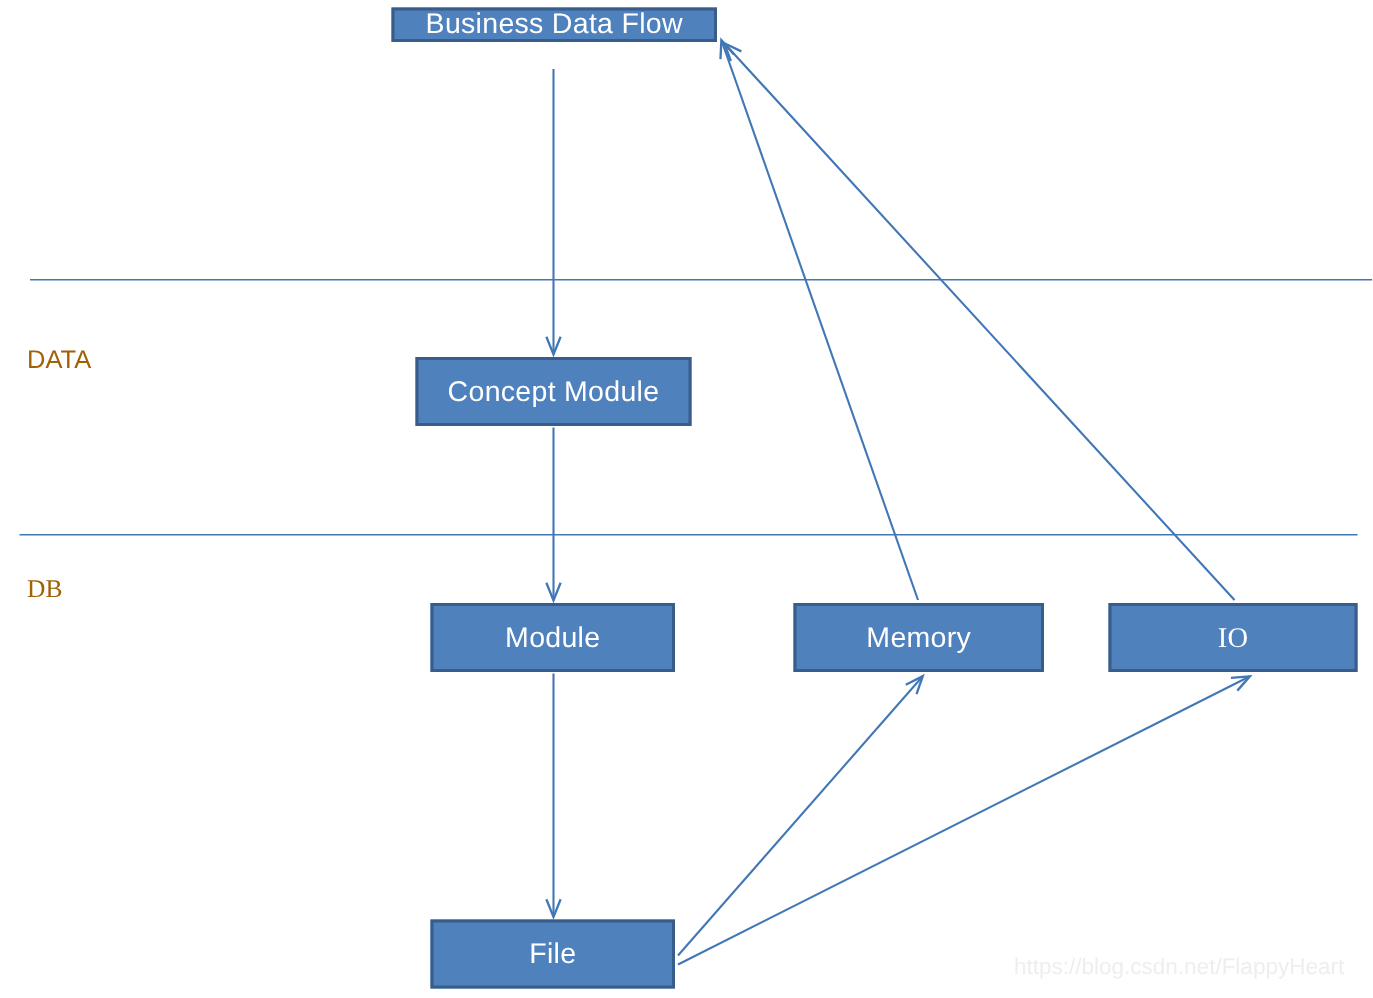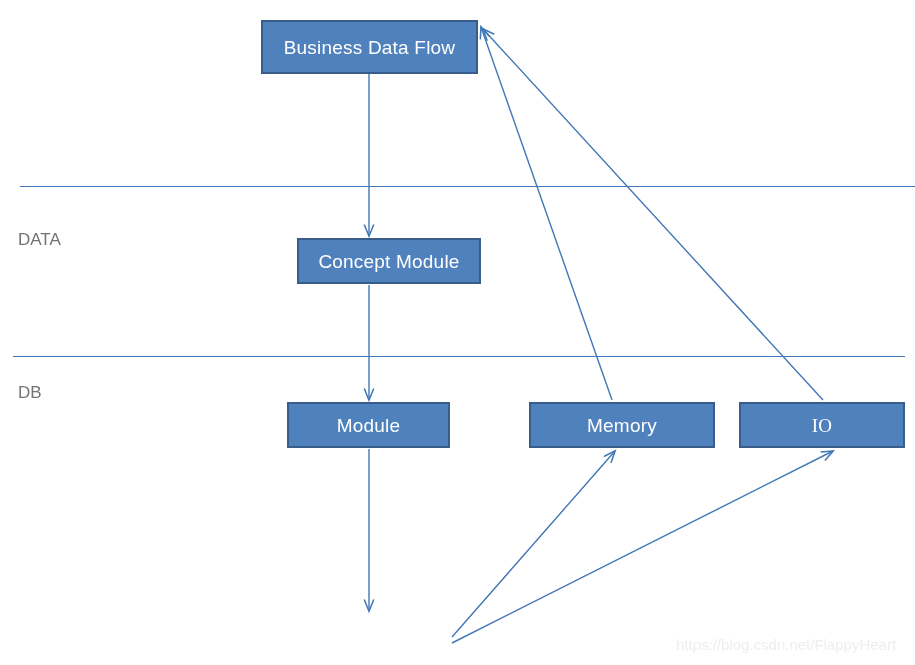--- a/index.html
+++ b/index.html
@@ -35,21 +35,21 @@
     justify-content: center;
     font-size: 19px;
     font-weight: 400;
     letter-spacing: 0.2px;
     line-height: 1;
     white-space: nowrap;
     z-index: 3;
   }
   .band-label {
     position: absolute;
-    color: #737373;
+    color: #a16207;
     font-size: 17px;
     line-height: 1;
     z-index: 2;
     white-space: nowrap;
   }
   .divider {
     position: absolute;
     height: 0;
     border-top: 1.6px solid #4277b6;
     z-index: 1;
@@ -82,23 +82,24 @@
         <line x1="823" y1="400" x2="483" y2="29" marker-end="url(#arrowhead)"></line>
         <line x1="452" y1="637" x2="615" y2="451" marker-end="url(#arrowhead)"></line>
         <line x1="452" y1="643" x2="833" y2="451" marker-end="url(#arrowhead)"></line>
       </g>
   </svg>
 
   <div class="divider" id="divider-0" style="left: 20px; top: 186px; width: 895px;"></div>
   <div class="divider" id="divider-1" style="left: 13px; top: 356px; width: 892px;"></div>
 
   <div class="band-label" id="band-0" style="left: 18px; top: 231px;">DATA</div>
-  <div class="band-label" id="band-1" style="left: 18px; top: 384px;">DB</div>
+  <div class="band-label" id="band-1" style="left: 18px; top: 384px; font-family: Liberation Serif, serif;">DB</div>
 
-  <div class="node" id="node-0" style="left: 261px; top: 20px; width: 217px; height: 54px;">Business Data Flow</div>
-  <div class="node" id="node-1" style="left: 277px; top: 238px; width: 184px; height: 46px; margin-left: 20px;">Concept Module</div>
+  <div class="node" id="node-0" style="left: 261px; top: 5px; width: 217px; height: 23px;">Business Data Flow</div>
+  <div class="node" id="node-1" style="left: 277px; top: 238px; width: 184px; height: 46px;">Concept Module</div>
   <div class="node" id="node-2" style="left: 287px; top: 402px; width: 163px; height: 46px;">Module</div>
-  <div class="node" id="node-3" style="left: 529px; top: 402px; width: 186px; height: 46px;">Memory</div>
+  <div class="node" id="node-3" style="left: 529px; top: 402px; width: 167px; height: 46px;">Memory</div>
   <div class="node" id="node-4" style="left: 739px; top: 402px; width: 166px; height: 46px; font-family: Liberation Serif, serif;">IO</div>
+  <div class="node" id="node-5" style="left: 287px; top: 613px; width: 163px; height: 46px;">File</div>
 
   <div class="watermark" style="left: 676px; top: 637px;">https://blog.csdn.net/FlappyHeart</div>
 
 </div>
 
 </body></html>

